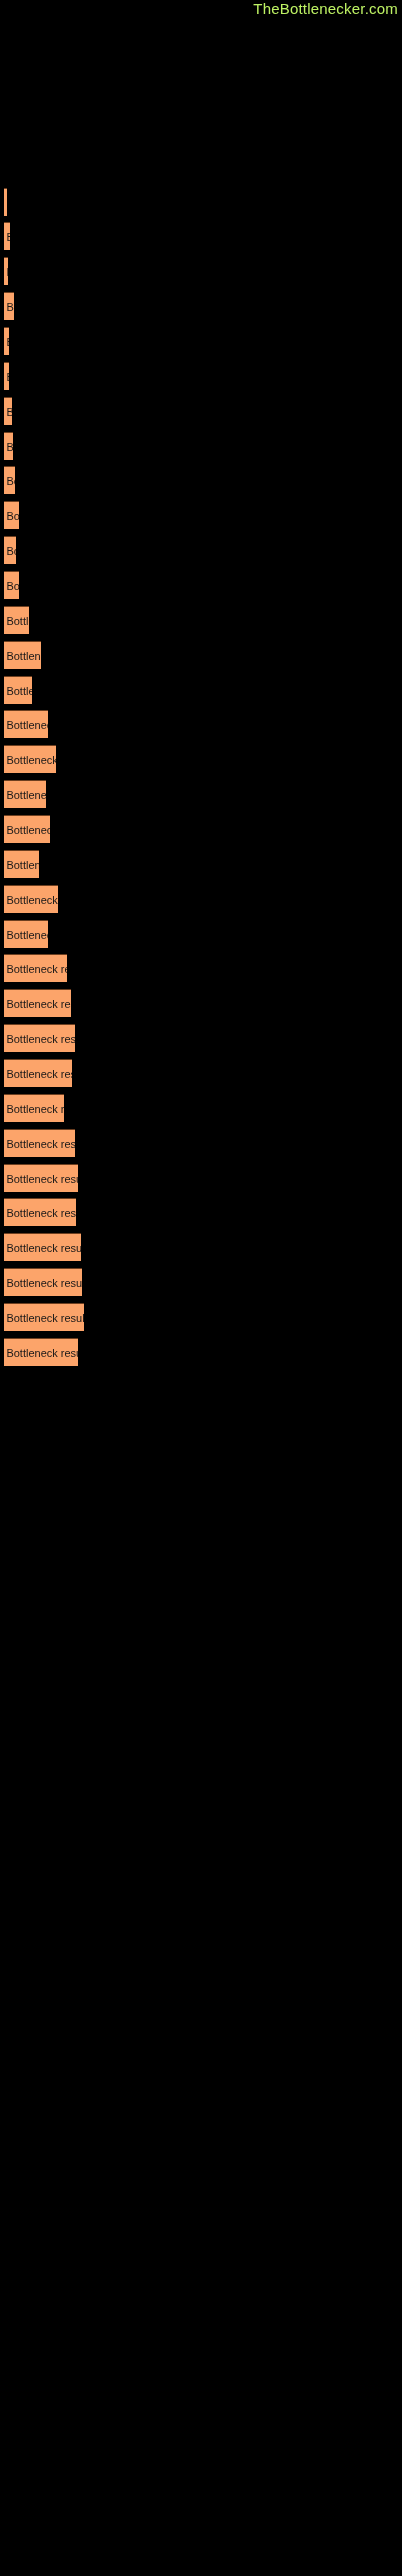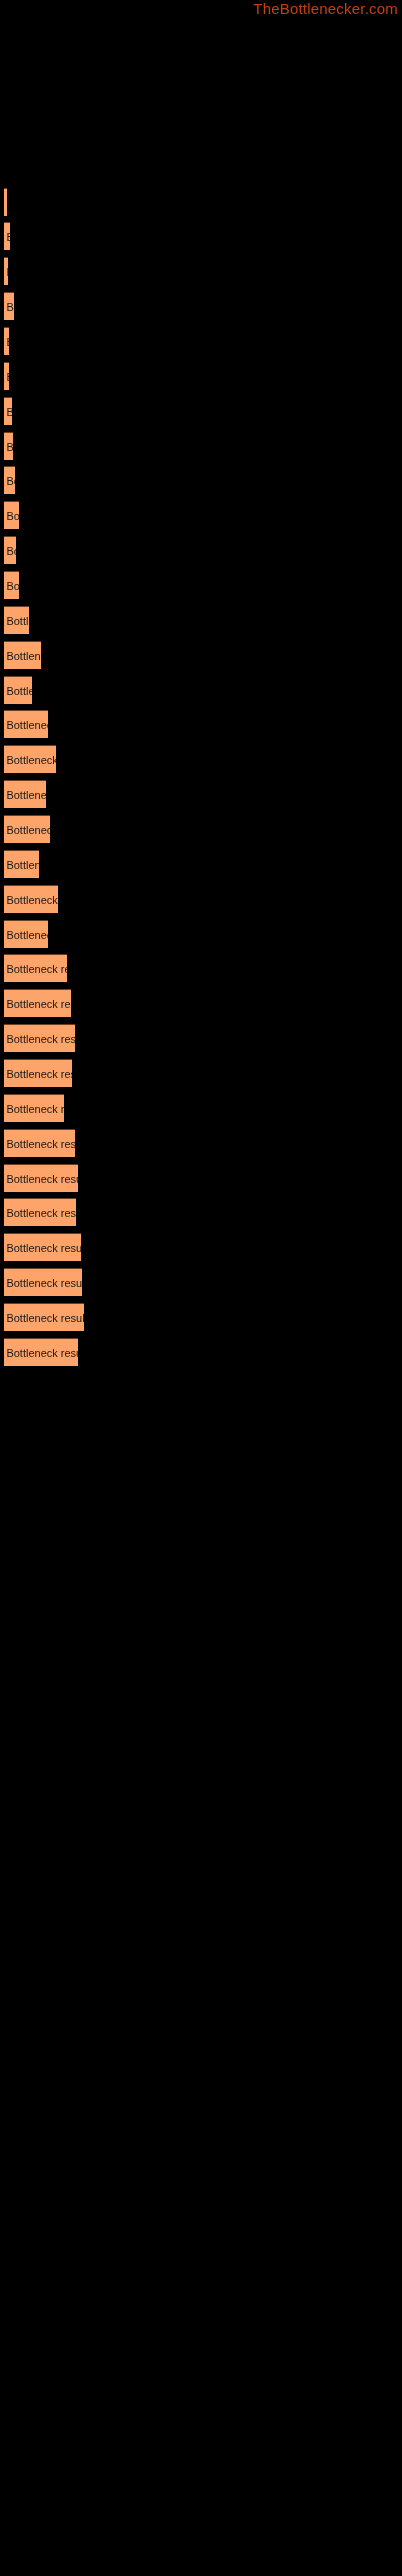--- a/index.html
+++ b/index.html
@@ -15,21 +15,21 @@
     font-family: "Liberation Sans", sans-serif;
     -webkit-font-smoothing: antialiased;
   }
 
   #watermark {
     position: absolute;
     top: 0px;
     left: 0px;
     width: 398px;
     text-align: right;
-    color: #c2410c;
+    color: #bef264;
     font-family: "Liberation Sans", sans-serif;
     font-size: 15px;
     line-height: 17.7px;
     letter-spacing: 0.2px;
     white-space: nowrap;
   }
 
   #chart {
     position: absolute;
     left: 0;

